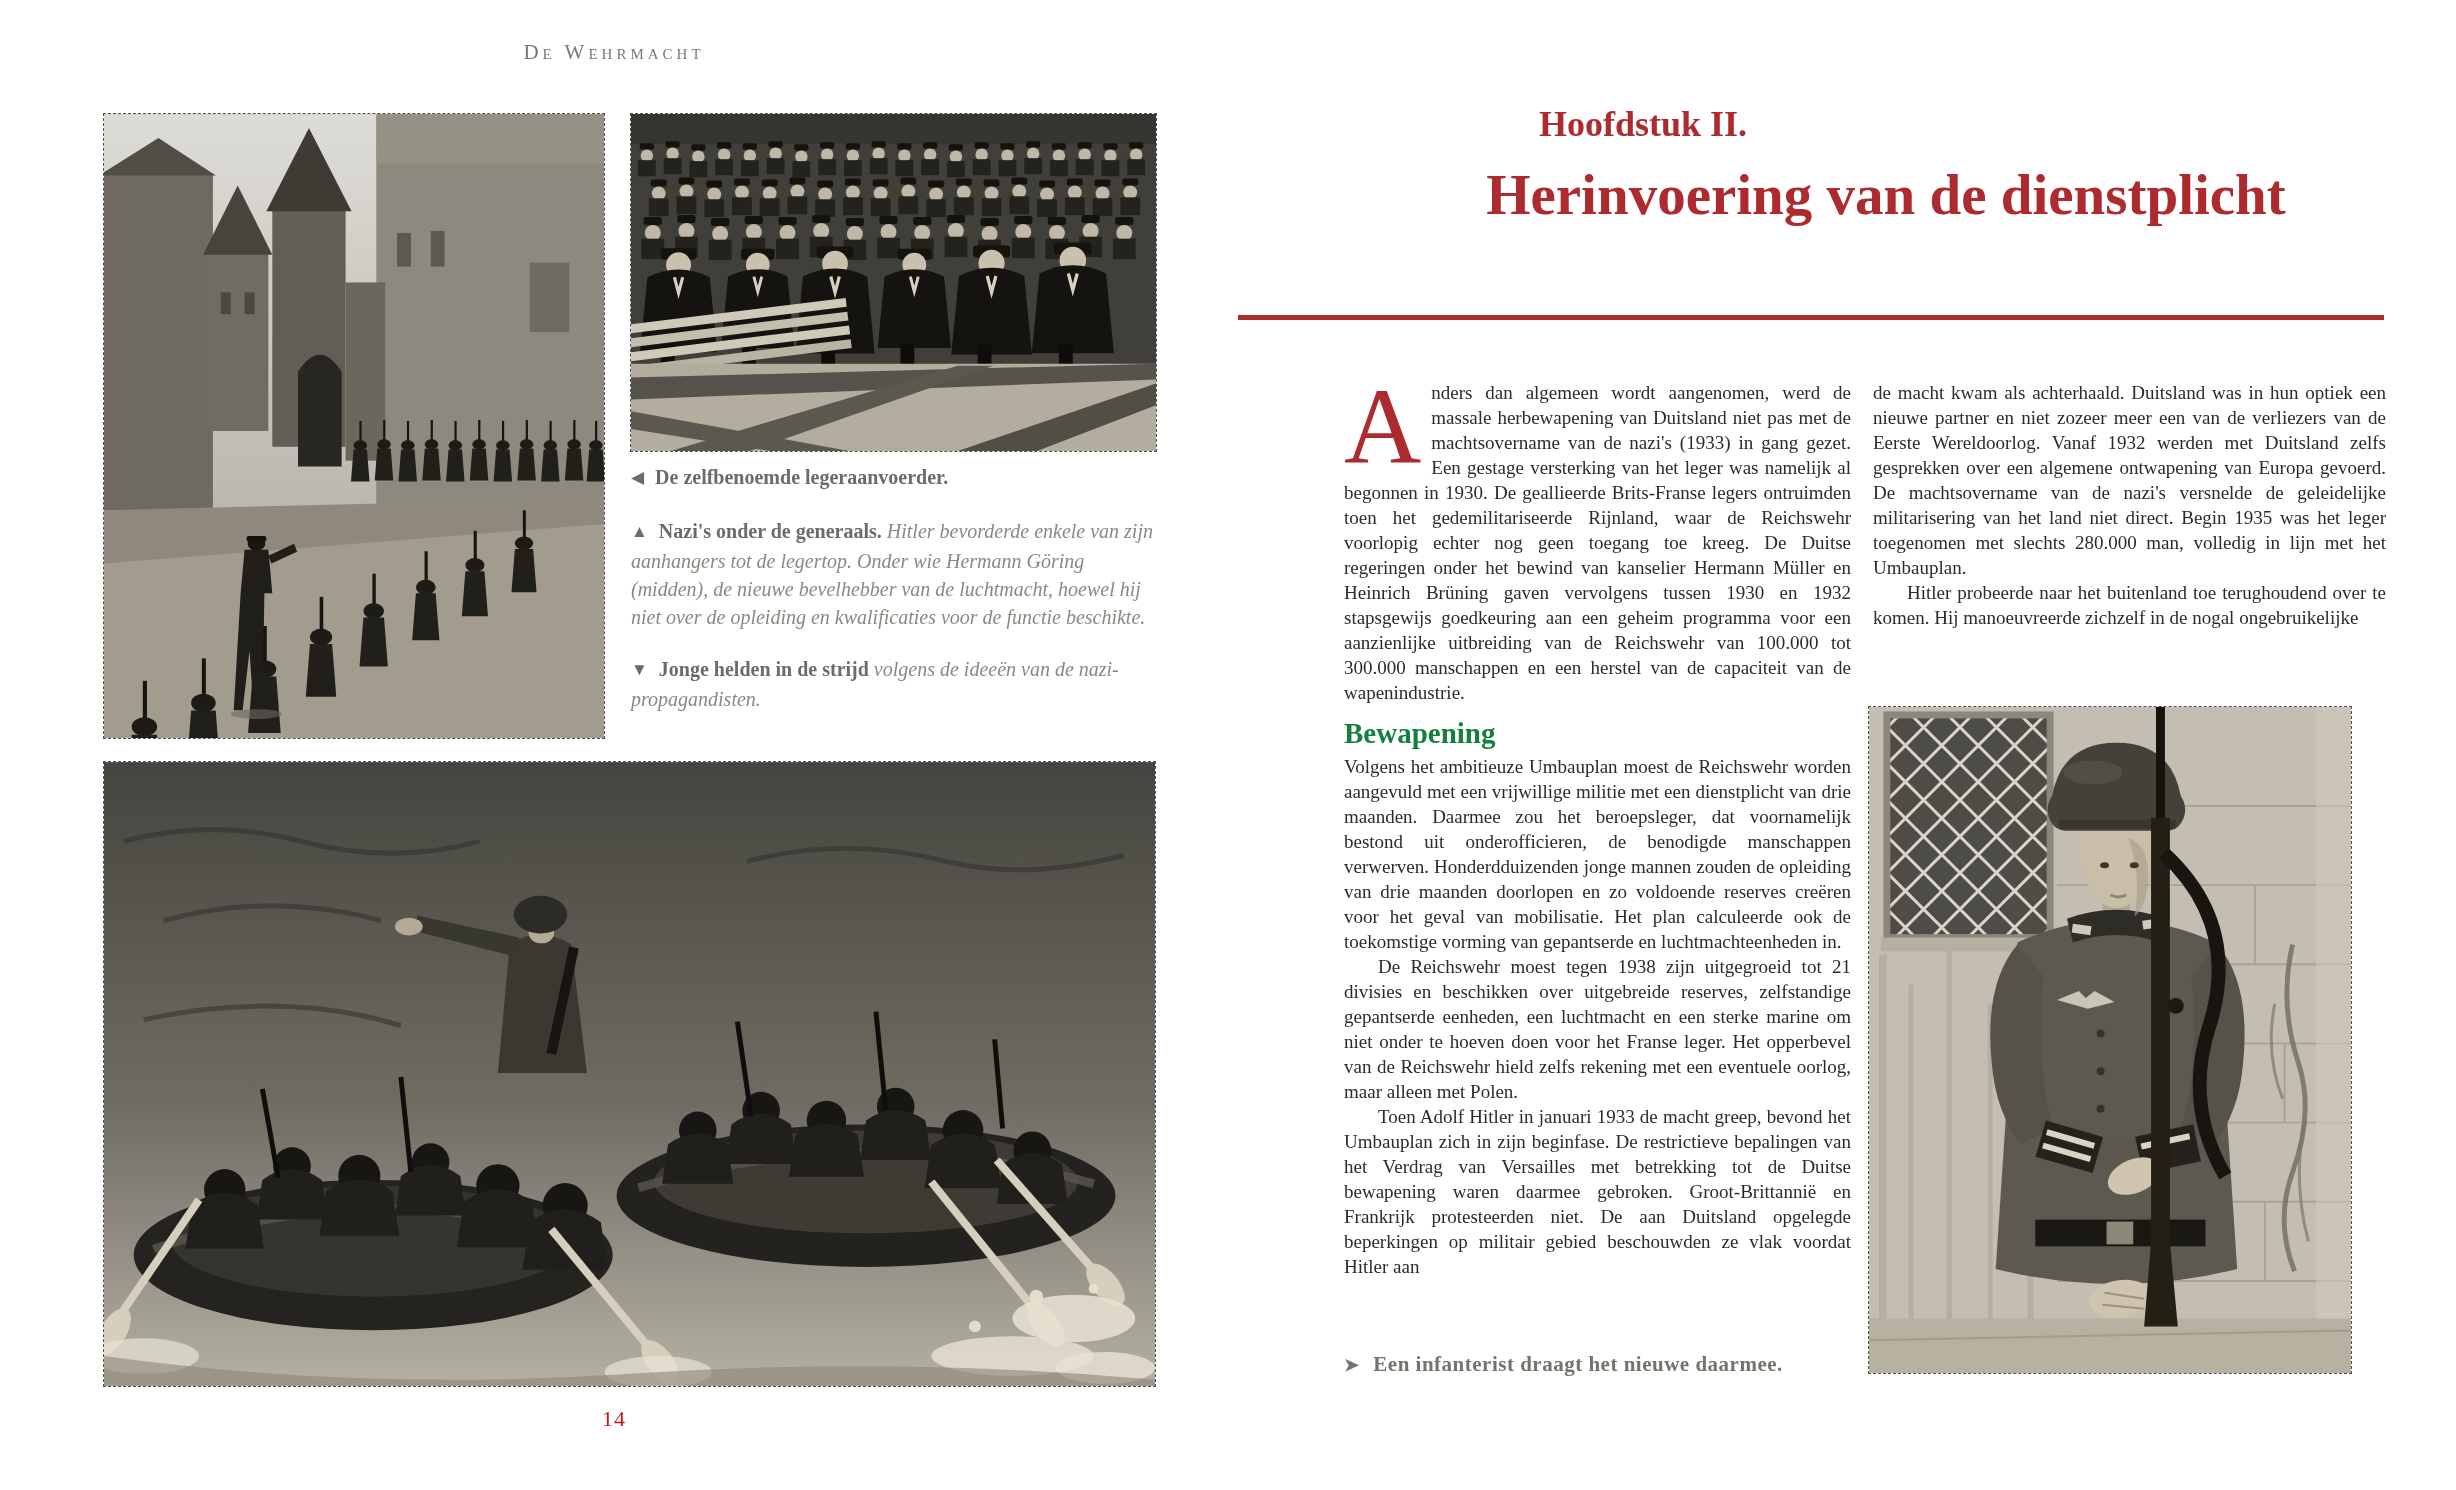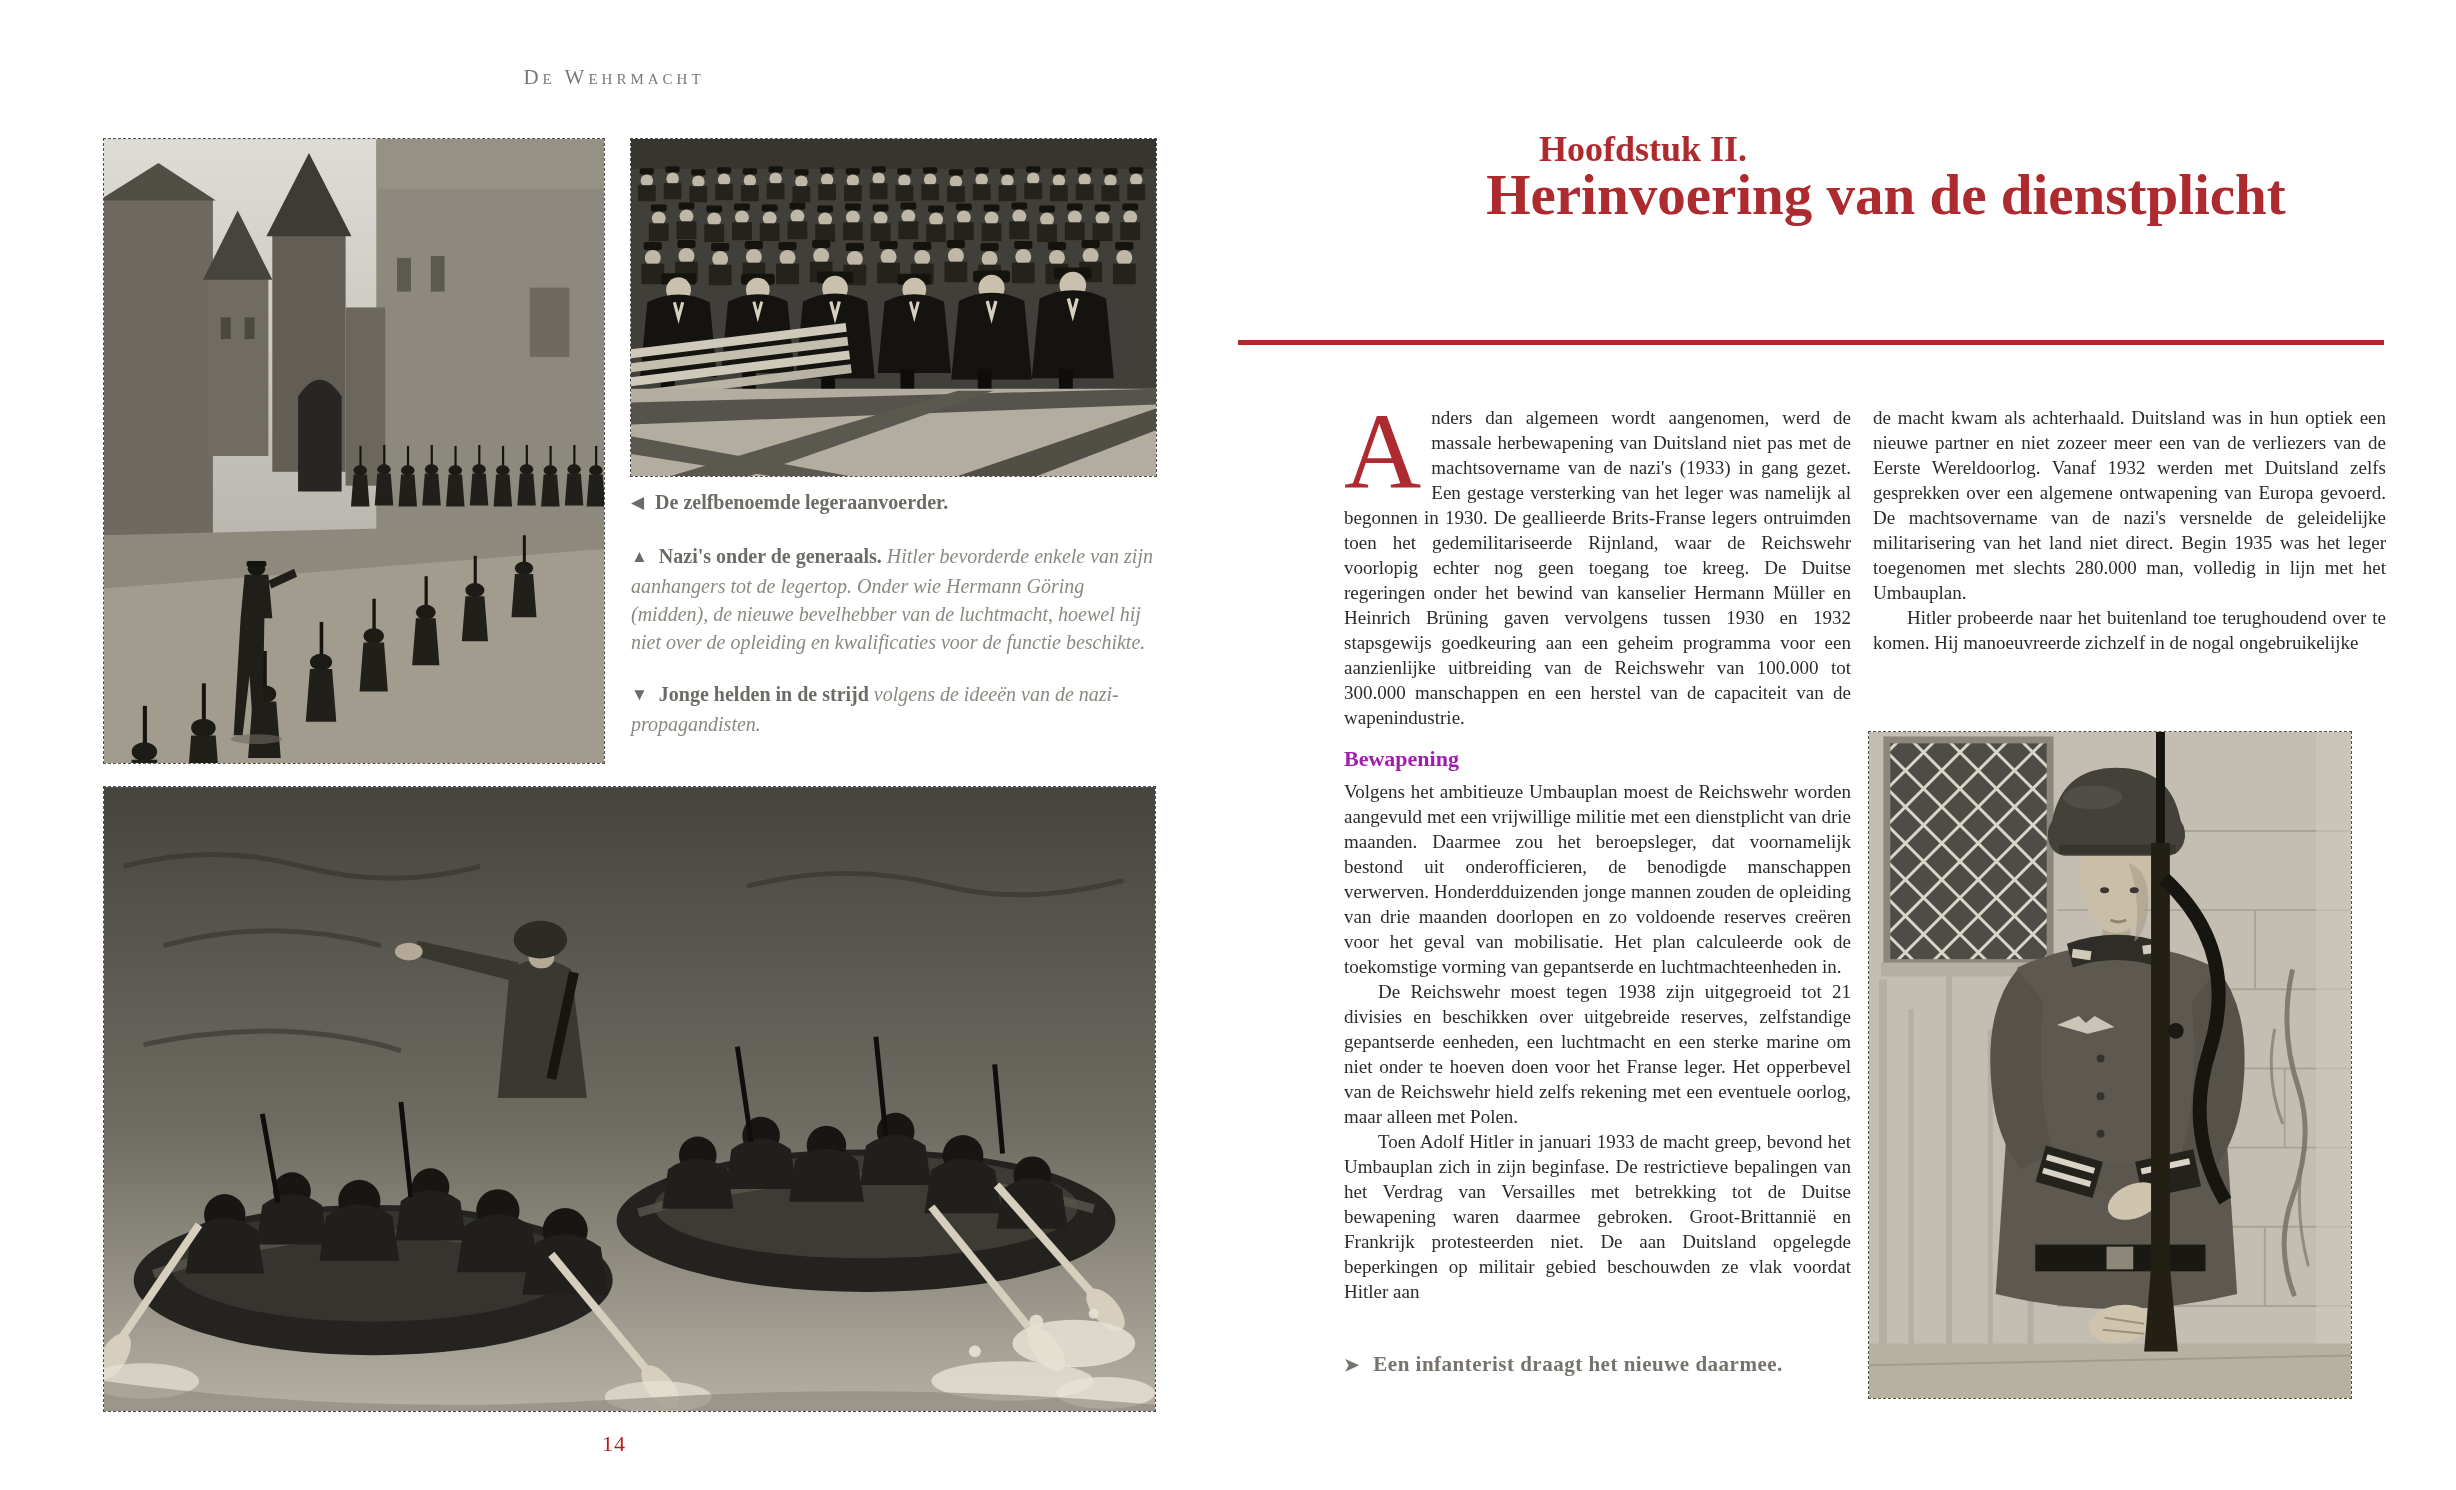--- a/index.html
+++ b/index.html
@@ -1,20 +1,20 @@
 <!DOCTYPE html>
 <html lang="nl"><head>
 <meta charset="utf-8">
 <style>
   html,body{margin:0;padding:0;background:#ffffff;}
   #spread{
     position:relative;width:2456px;height:1491px;background:#ffffff;
     font-family:"Liberation Serif",serif;color:#2c2b28;overflow:hidden;
   }
-  .abs{position:absolute;margin-top:25px;}
+  .abs{position:absolute;}
   
   .runhead{
     left:0;top:40px;width:1228px;text-align:center;
     font-variant:small-caps;letter-spacing:4px;font-size:21px;color:#7b7872;
   }
   .folio{font-size:22px;color:#b91c1c;letter-spacing:1px;text-align:center;top:1406px;}
   .folio-left{left:0;width:1228px;}
   .folio-right{left:1228px;width:1229px;}
   
   .photo{outline:1px dashed #4f4f4c;background:#888;overflow:hidden;}
@@ -32,21 +32,21 @@
   
   .col{font-size:19px;line-height:25px;text-align:justify;color:#2c2b28;}
   .col1{left:1344px;top:380px;width:507px;}
   .col2{left:1873px;top:380px;width:513px;}
   .col p{margin:0;}
   .indent{text-indent:34px;}
   .dropcap{
     float:left;color:#ad2a2e;font-size:107px;line-height:0.78;
     padding:6px 10px 0 0;font-family:"Liberation Serif",serif;
   }
-  .h-red{color:#a21caf;font-size:22px;font-weight:bold;margin:16px 0 8px 0 !important;text-align:left;}
+  .h-red{color:#15803d;font-size:29px;font-weight:bold;margin:16px 0 8px 0 !important;text-align:left;}
   .it{}
   
   .capright{left:1344px;top:1352px;width:515px;font-size:21px;color:#75736c;font-weight:bold;font-style:normal;letter-spacing:0.5px;}
   .capright .arrow{color:#75736c;font-size:18px;margin-right:8px;}
 </style>
 </head>
 <body>
 
 <div id="spread">
 

